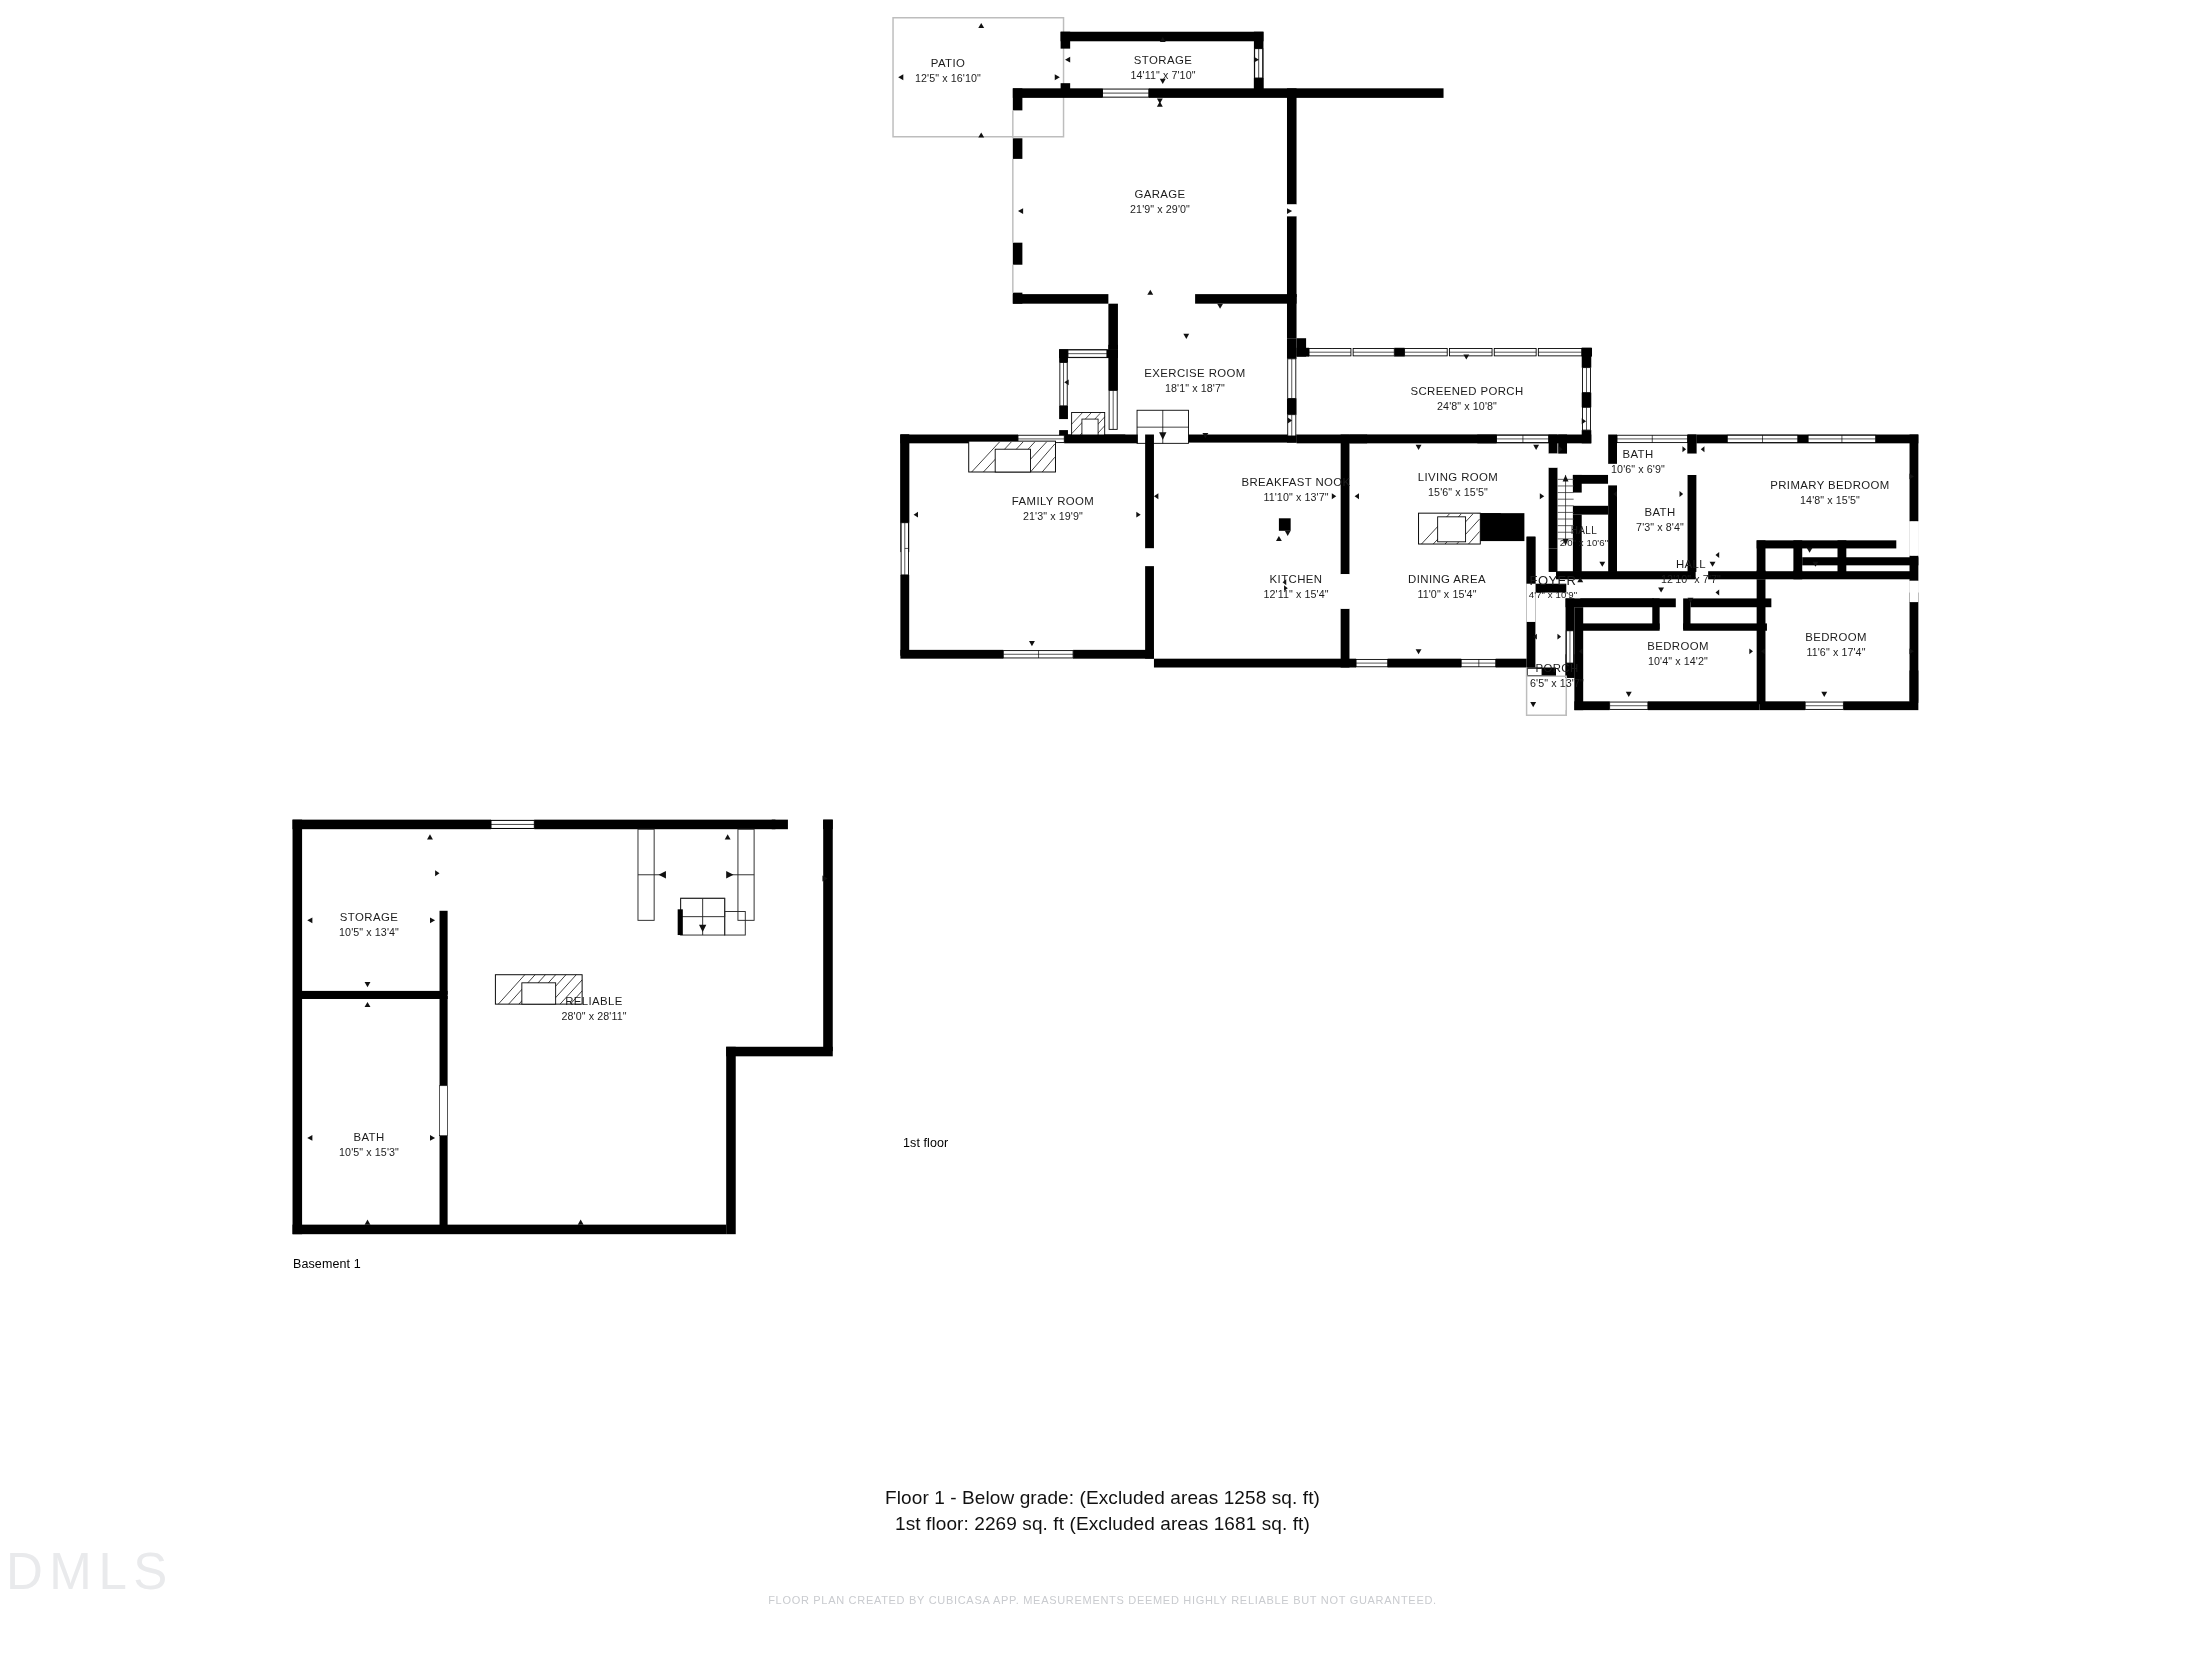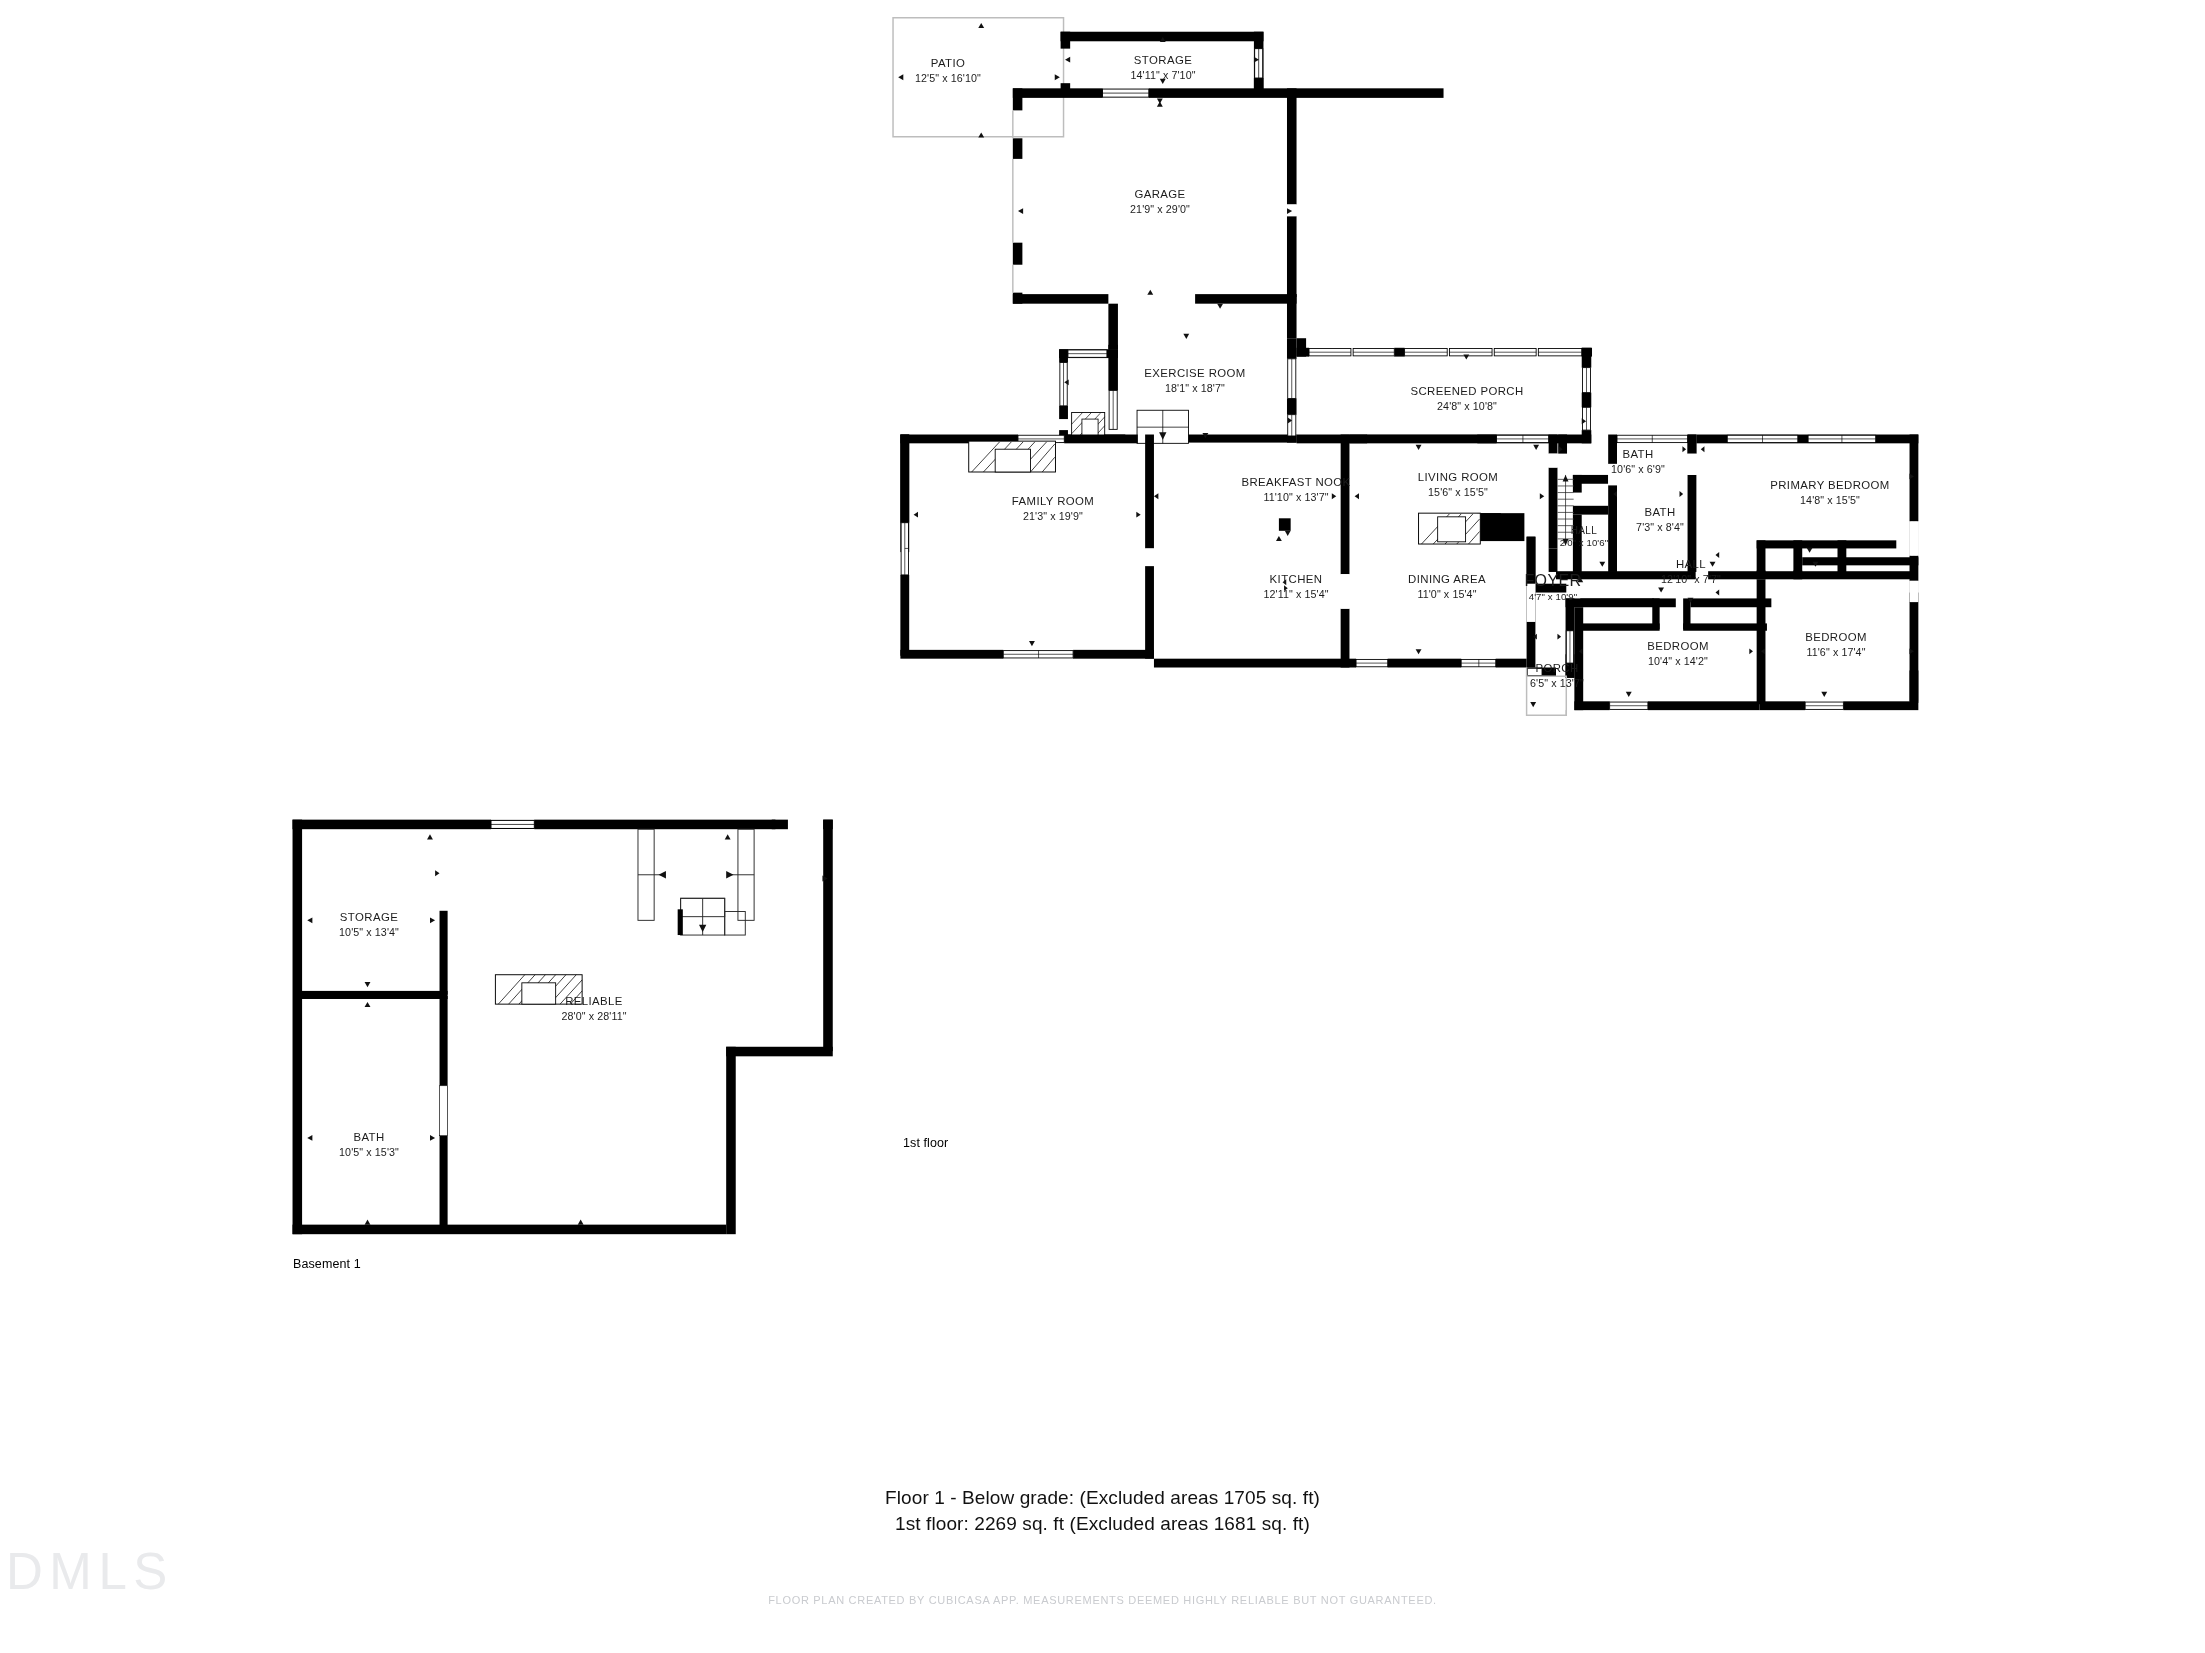--- a/index.html
+++ b/index.html
@@ -615,41 +615,41 @@
   </div>
   <div class="room-label" style="left:1584px;top:537px;font-size:9.6px;">
     <span class="rname" style="font-size:10px;">HALL</span>
     <span class="rdim" style="font-size:9.6px;">2'0" x 10'6"</span>
   </div>
   <div class="room-label" style="left:1691px;top:572px;">
     <span class="rname">HALL</span>
     <span class="rdim">12'10" x 7'7"</span>
   </div>
   <div class="room-label" style="left:1553px;top:587px;font-size:9.6px;">
-    <span class="rname" style="font-size:16px;">FOYER</span>
+    <span class="rname" style="font-size:13px;">FOYER</span>
     <span class="rdim" style="font-size:9.6px;">4'7" x 10'9"</span>
   </div>
   <div class="room-label" style="left:1678px;top:654px;">
     <span class="rname">BEDROOM</span>
     <span class="rdim">10'4" x 14'2"</span>
   </div>
   <div class="room-label" style="left:1836px;top:645px;">
     <span class="rname">BEDROOM</span>
     <span class="rdim">11'6" x 17'4"</span>
   </div>
   <div class="room-label" style="left:1557px;top:676px;">
     <span class="rname">PORCH</span>
     <span class="rdim">6'5" x 13'7"</span>
   </div>
 
   <div class="floor-tag" style="left:293px;top:1257px;">Basement 1</div>
   <div class="floor-tag" style="left:903px;top:1136px;">1st floor</div>
 </div>
 
 <div id="summary">
-  <div class="sum-line">Floor 1 - Below grade: (Excluded areas 1705 sq. ft)</div>
+  <div class="sum-line">Floor 1 - Below grade: (Excluded areas 1258 sq. ft)</div>
   <div class="sum-line">1st floor: 2269 sq. ft (Excluded areas 1681 sq. ft)</div>
 </div>
 
 <div id="disclaimer">FLOOR PLAN CREATED BY CUBICASA APP. MEASUREMENTS DEEMED HIGHLY RELIABLE BUT NOT GUARANTEED.</div>
 
 <div id="watermark">DMLS</div>
 
 
 </body></html>

